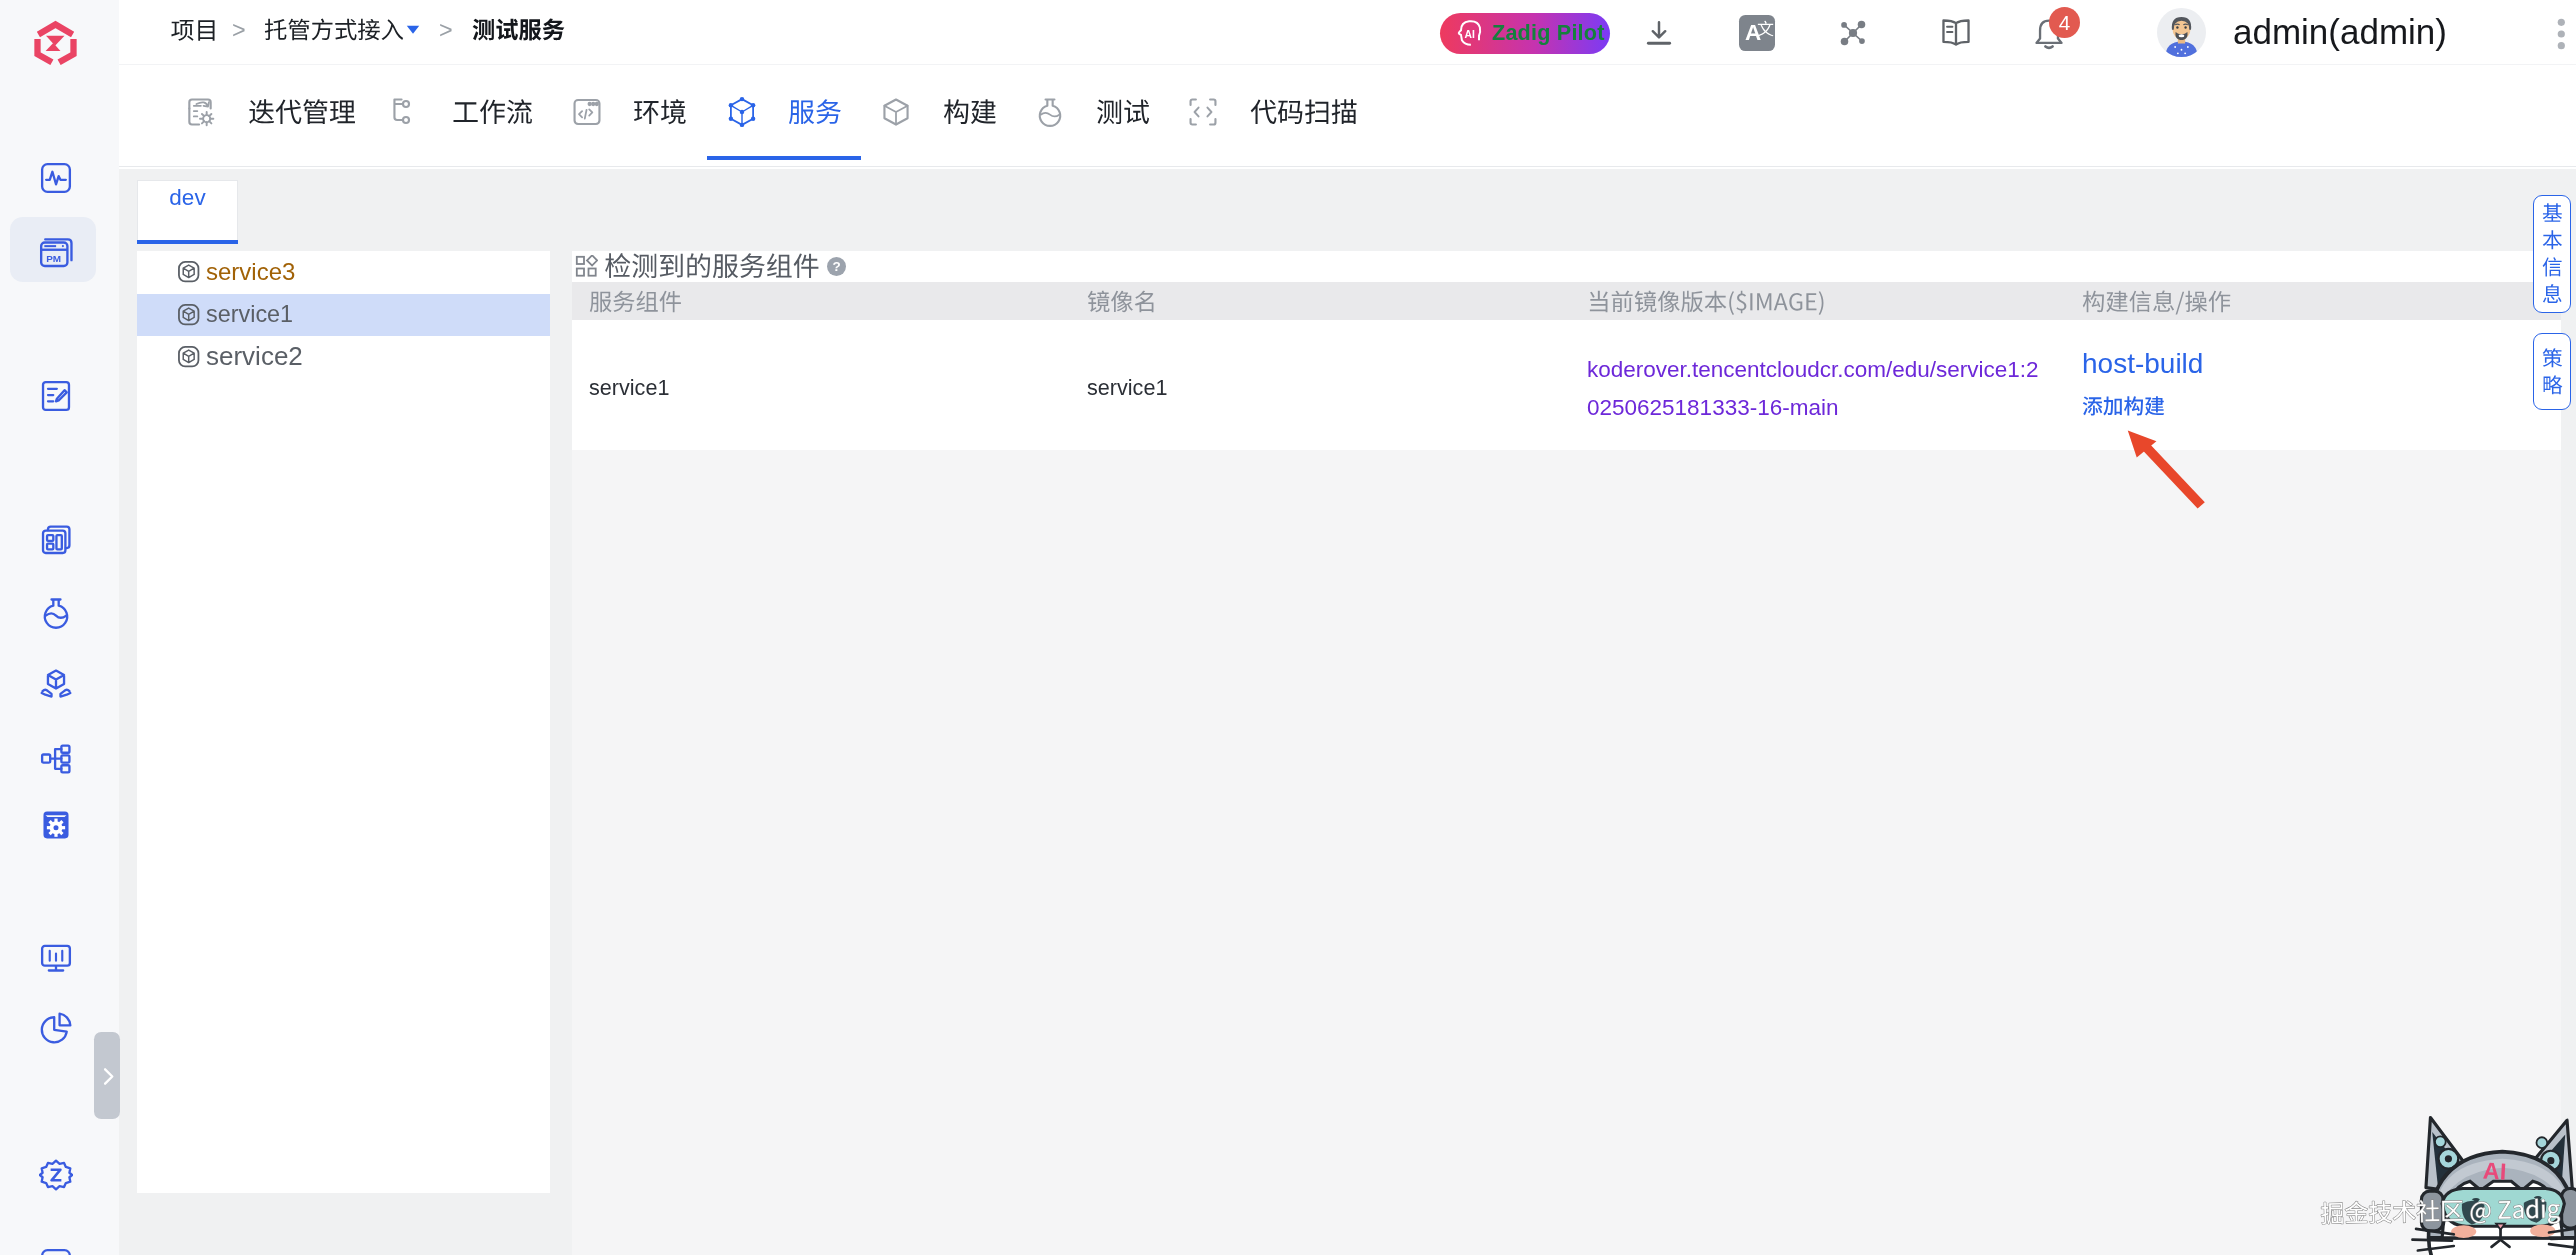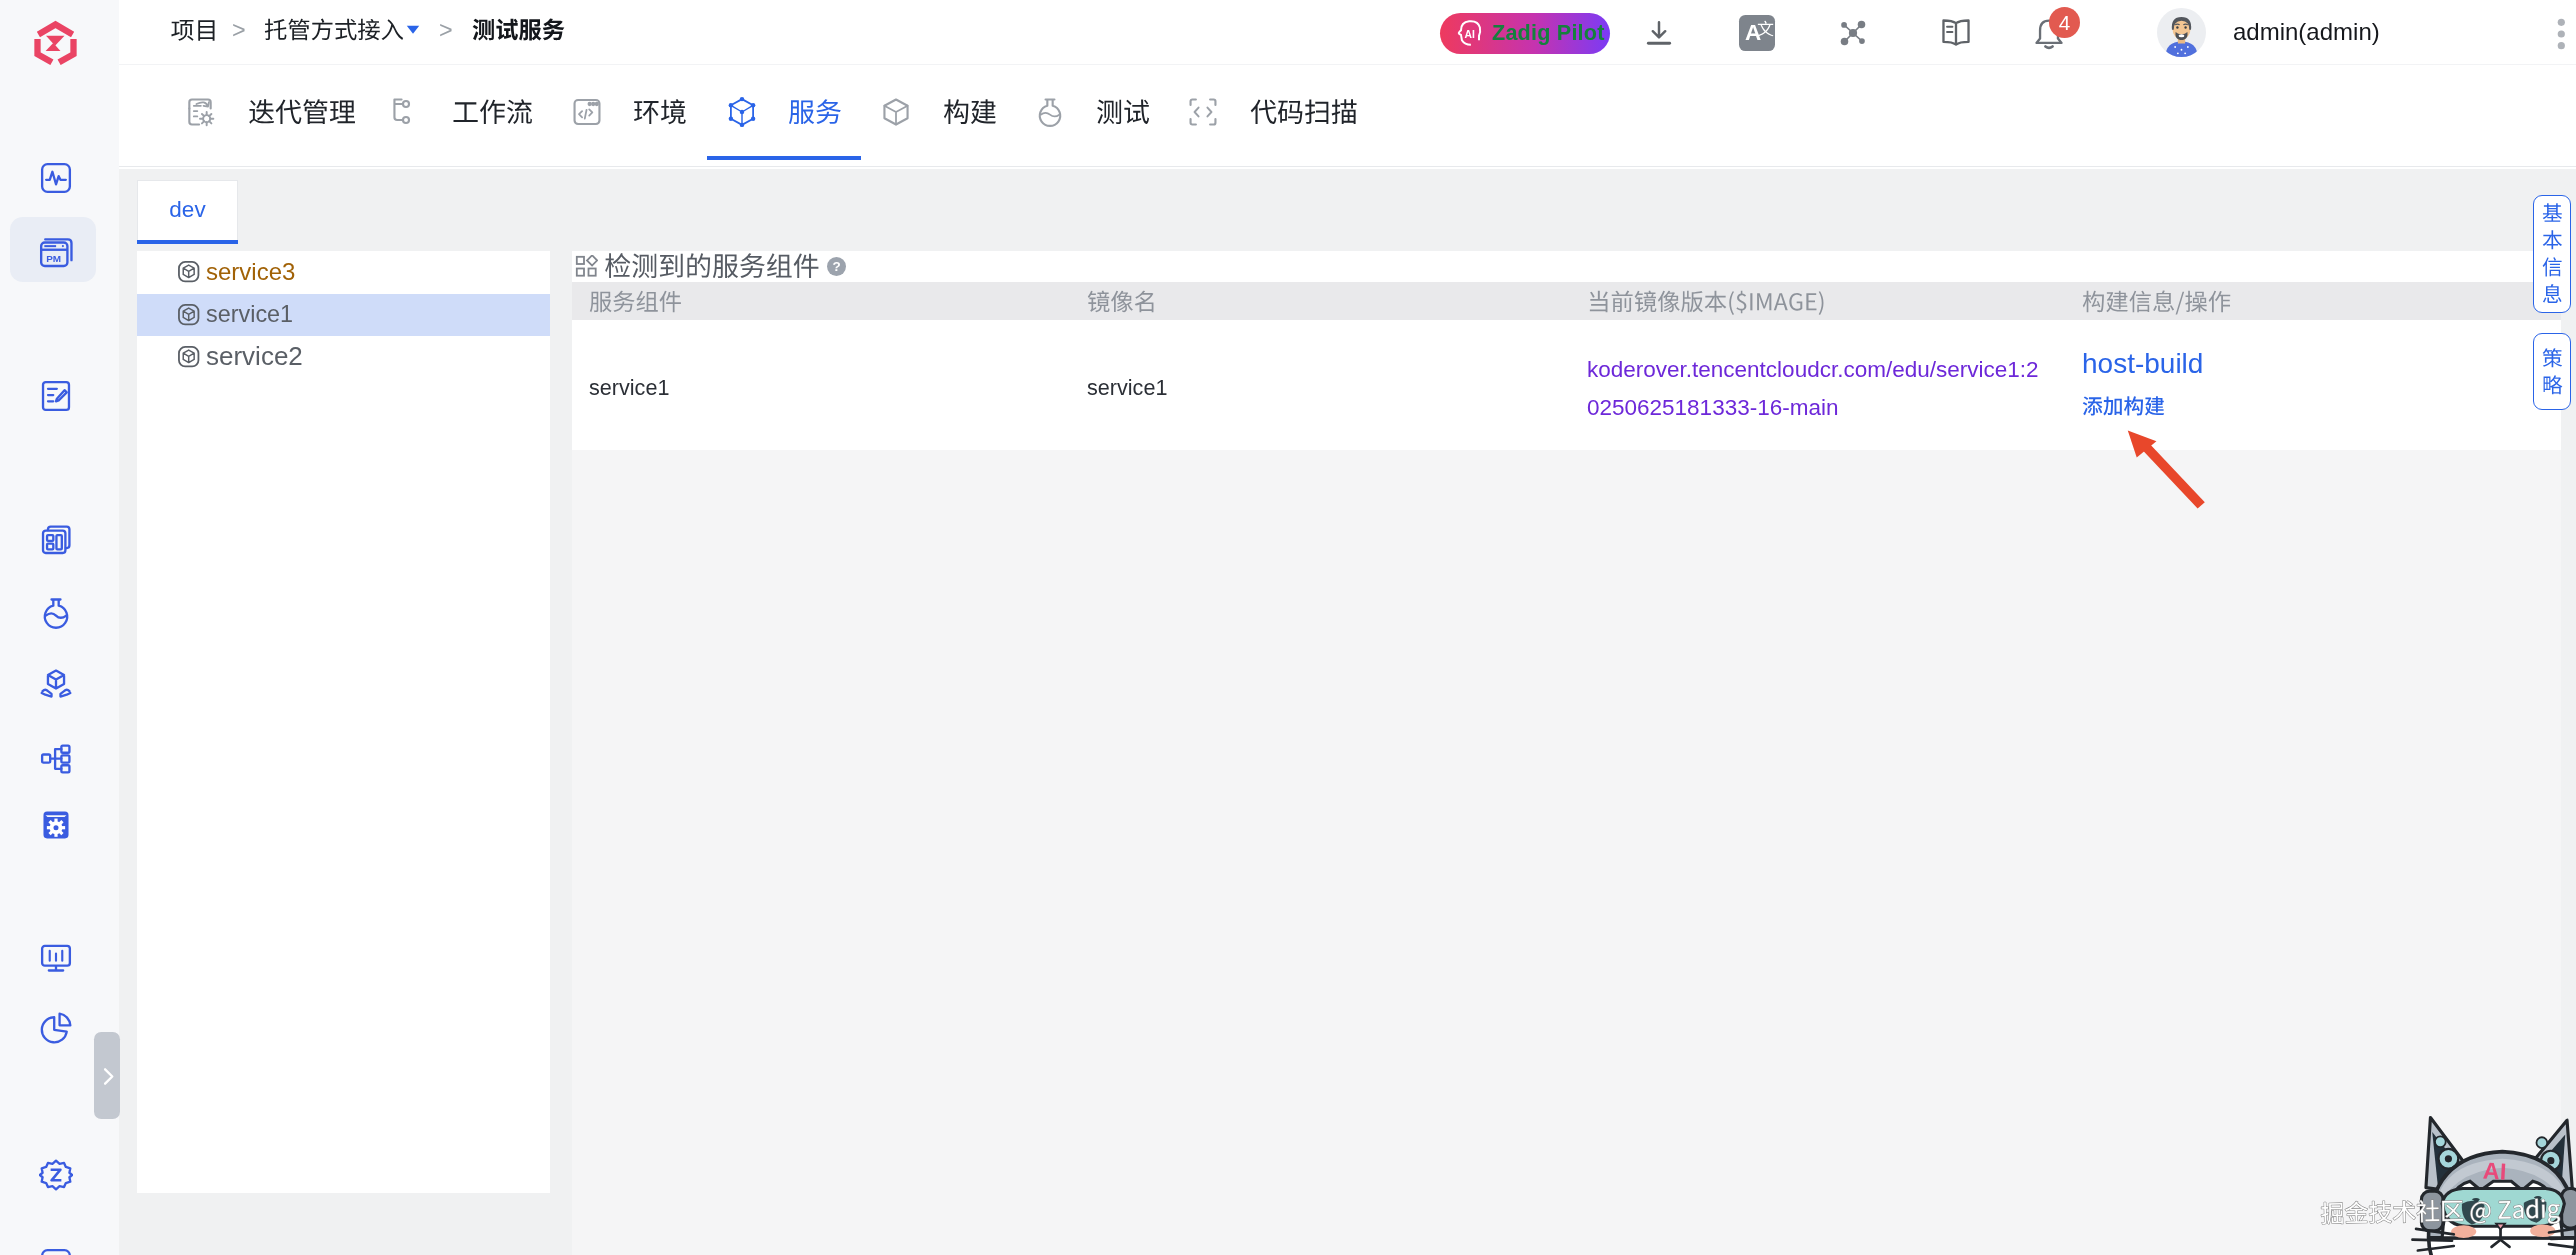--- a/index.html
+++ b/index.html
@@ -176,21 +176,21 @@
 <path d="M23 31 L31 31 L31 39 L23 39 Z" fill="#eab984"></path>
 <ellipse cx="27" cy="23" rx="10" ry="11.5" fill="#f2c592"></ellipse>
 <path d="M27 29 Q23 29 20.5 26.5 Q19.5 33 24 34.8 Q27 36 30 34.8 Q34.5 33 33.5 26.5 Q31 29 27 29 Z" fill="#4d5157"></path>
 <ellipse cx="27" cy="30.5" rx="3.2" ry="1.7" fill="#fff"></ellipse>
 <path d="M16.5 24 Q15 10 27 10 Q39 10 37.5 24 L35.5 24 Q36 14.5 27 14 Q18 14.5 18.5 24 Z" fill="#53575d"></path>
 <circle cx="22.5" cy="21.5" r="1.3" fill="#3a3e44"></circle>
       <circle cx="31.5" cy="21.5" r="1.3" fill="#3a3e44"></circle>
 <path d="M20 18.5 Q22.5 17 25 18.5 M29 18.5 Q31.5 17 34 18.5" stroke="#53575d" stroke-width="1.2" fill="none"></path>
 </g>
   </svg>
-<div class="abs" style="left:2233px;top:16px;height:32px;display:flex;align-items:center;font-size:24px;color:#16181c">admin(admin)</div>
+<div class="abs" style="left:2233px;top:16px;height:32px;display:flex;align-items:center;font-size:35px;color:#16181c">admin(admin)</div>
 <svg class="abs" style="left:2555px;top:16px" width="12.6" height="36" viewBox="0 0 14 40" fill="#aeb2b8">
 <circle cx="7" cy="7" r="4"></circle>
     <circle cx="7" cy="20" r="4"></circle>
     <circle cx="7" cy="33" r="4"></circle>
 </svg>
 <div class="abs" style="left:119px;top:66px;width:2457px;height:101px;background:#fff;border-bottom:1.8px solid #e7e9ec"></div>
 <svg class="abs" style="left:184px;top:96px" width="32" height="32" viewBox="0 0 36 36" fill="none" stroke="#9ca1a8" stroke-width="2.4" stroke-linecap="round" stroke-linejoin="round">
     <path d="M6 14 L6 7 Q6 4 9 4 L27 4 Q30 4 30 7 L30 14"></path>
     <path d="M6 14 L6 29 Q6 32 9 32 L17 32"></path>
     <path d="M11 11 L19 11 M11 17 L15 17 M11 23 L15 23" stroke-width="2"></path>
@@ -281,21 +281,21 @@
     <svg width="108" height="35" style="display:block" fill="#20242a" viewBox="0 0 120 39">
       <path transform="translate(0.0,30.0) scale(0.030000,-0.030000)" d="M715 783C774 733 844 663 877 618L935 658C901 703 829 771 769 819ZM548 826C552 720 559 620 568 528L324 497L335 426L576 456C614 142 694 -67 860 -79C913 -82 953 -30 975 143C960 150 927 168 912 183C902 67 886 8 857 9C750 20 684 200 650 466L955 504L944 575L642 537C632 626 626 724 623 826ZM313 830C247 671 136 518 21 420C34 403 57 365 65 348C111 389 156 439 199 494V-78H276V604C317 668 354 737 384 807Z"></path>
       <path transform="translate(30.0,30.0) scale(0.030000,-0.030000)" d="M410 205V137H792V205ZM491 650C484 551 471 417 458 337H478L863 336C844 117 822 28 796 2C786 -8 776 -10 758 -9C740 -9 695 -9 647 -4C659 -23 666 -52 668 -73C716 -76 762 -76 788 -74C818 -72 837 -65 856 -43C892 -7 915 98 938 368C939 379 940 401 940 401H816C832 525 848 675 856 779L803 785L791 781H443V712H778C770 624 757 502 745 401H537C546 475 556 569 561 645ZM51 787V718H173C145 565 100 423 29 328C41 308 58 266 63 247C82 272 100 299 116 329V-34H181V46H365V479H182C208 554 229 635 245 718H394V787ZM181 411H299V113H181Z"></path>
       <path transform="translate(60.0,30.0) scale(0.030000,-0.030000)" d="M198 837V644H51V574H198V351L38 315L60 242L198 277V12C198 -2 193 -6 179 -7C166 -7 122 -7 75 -6C85 -25 96 -56 98 -75C167 -75 209 -74 235 -61C261 -50 272 -30 272 13V296L411 333L402 402L272 369V574H403V644H272V837ZM420 746V676H832V428H444V353H832V67H413V-4H832V-77H904V746Z"></path>
       <path transform="translate(90.0,30.0) scale(0.030000,-0.030000)" d="M748 840V696H569V840H497V696H358V628H497V497H569V628H748V497H820V628H952V696H820V840ZM471 181H622V40H471ZM471 247V385H622V247ZM844 181V40H690V181ZM844 247H690V385H844ZM402 452V-78H471V-27H844V-73H916V452ZM163 839V638H42V568H163V348C112 332 65 319 28 309L47 235L163 273V14C163 0 158 -4 146 -4C134 -5 95 -5 51 -4C61 -24 70 -55 73 -73C136 -74 175 -71 199 -59C224 -48 233 -27 233 14V296L343 332L333 401L233 370V568H340V638H233V839Z"></path>
     </svg>
   </div>
 <div class="abs" style="left:119px;top:169px;width:2457px;height:1087px;background:#f0f1f2"></div>
 <div class="abs" style="left:137px;top:180px;width:101px;height:60px;background:#fff;border:0.9px solid #e6e8eb;border-bottom:none"></div>
 <div class="abs" style="left:137px;top:240px;width:101px;height:3.6px;background:#2a64e8"></div>
-<div class="abs" style="left:137px;top:180px;width:101px;height:60px;display:flex;align-items:center;justify-content:center;color:#2a64e8;font-size:22.5px">dev</div>
+<div class="abs" style="left:137px;top:168px;width:101px;height:60px;display:flex;align-items:center;justify-content:center;color:#2a64e8;font-size:22.5px">dev</div>
 <div class="abs" style="left:137px;top:251px;width:413px;height:942px;background:#fff"></div>
 <div class="abs" style="left:137px;top:294px;width:413px;height:42px;background:#cfdcf9"></div>
 <svg class="abs" style="left:177px;top:260px" width="23.4" height="23.4" viewBox="0 0 30 30" fill="none" stroke="#5a5f66" stroke-width="2.3" stroke-linejoin="round">
 <rect x="2.5" y="2.5" width="25" height="25" rx="8"></rect>
 <path d="M15 6.5 L22 10.5 L22 18.5 L15 22.5 L8 18.5 L8 10.5 Z M8 10.5 L15 14.5 L22 10.5 M15 14.5 L15 22.5" stroke-width="1.9"></path>
 </svg>
 <div class="abs" style="left:206px;top:256px;height:32px;display:flex;align-items:center;font-size:24px;color:#a16207">service3</div>
 <svg class="abs" style="left:177px;top:303px" width="23.4" height="23.4" viewBox="0 0 30 30" fill="none" stroke="#5a5f66" stroke-width="2.3" stroke-linejoin="round">
 <rect x="2.5" y="2.5" width="25" height="25" rx="8"></rect>
 <path d="M15 6.5 L22 10.5 L22 18.5 L15 22.5 L8 18.5 L8 10.5 Z M8 10.5 L15 14.5 L22 10.5 M15 14.5 L15 22.5" stroke-width="1.9"></path>

